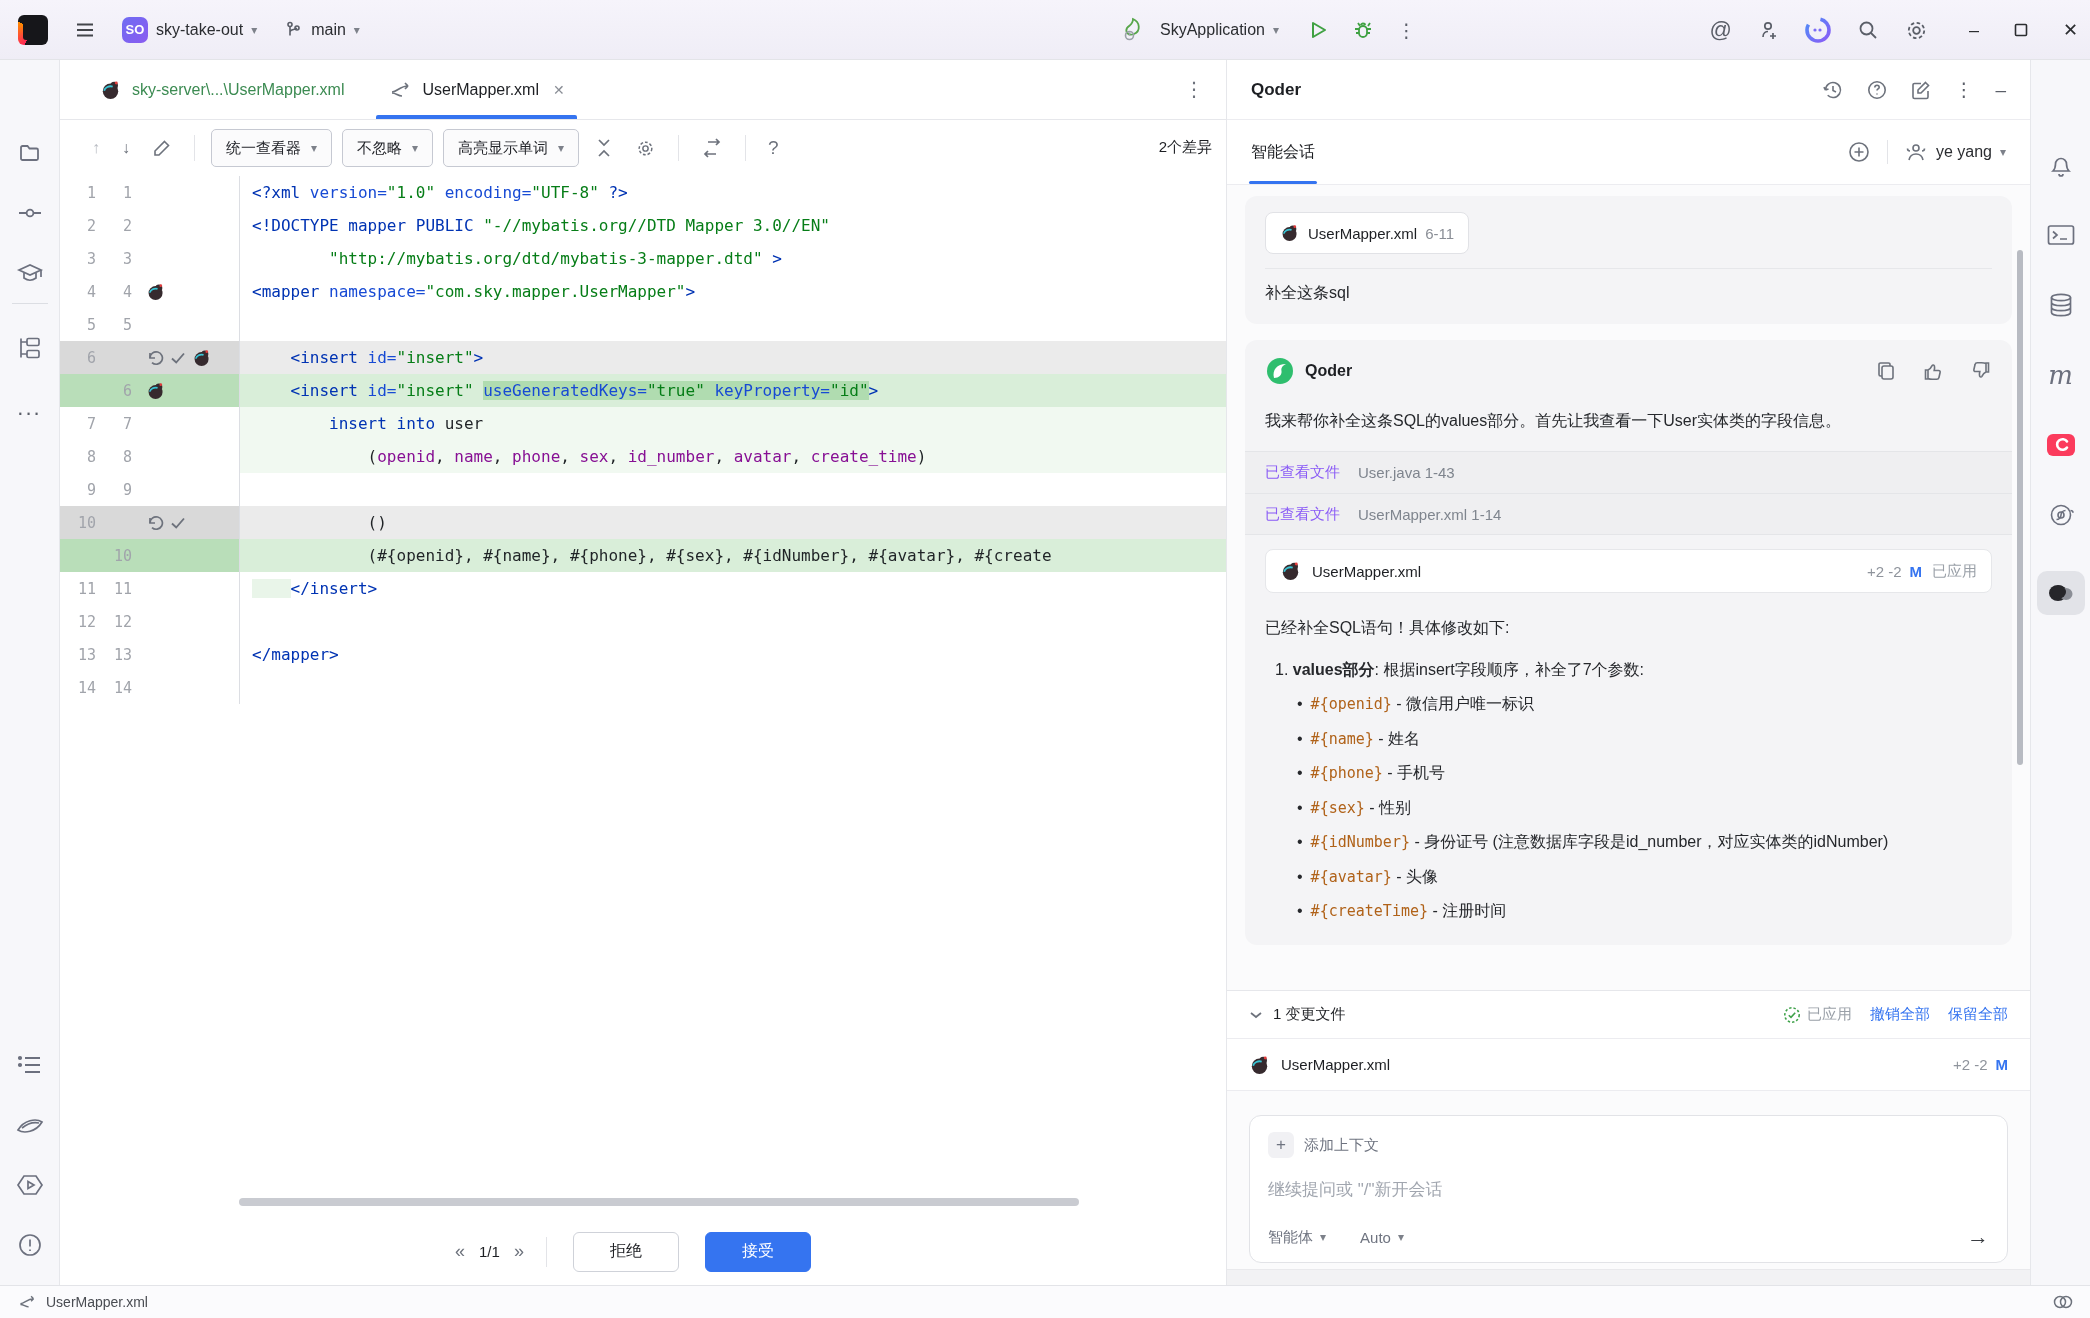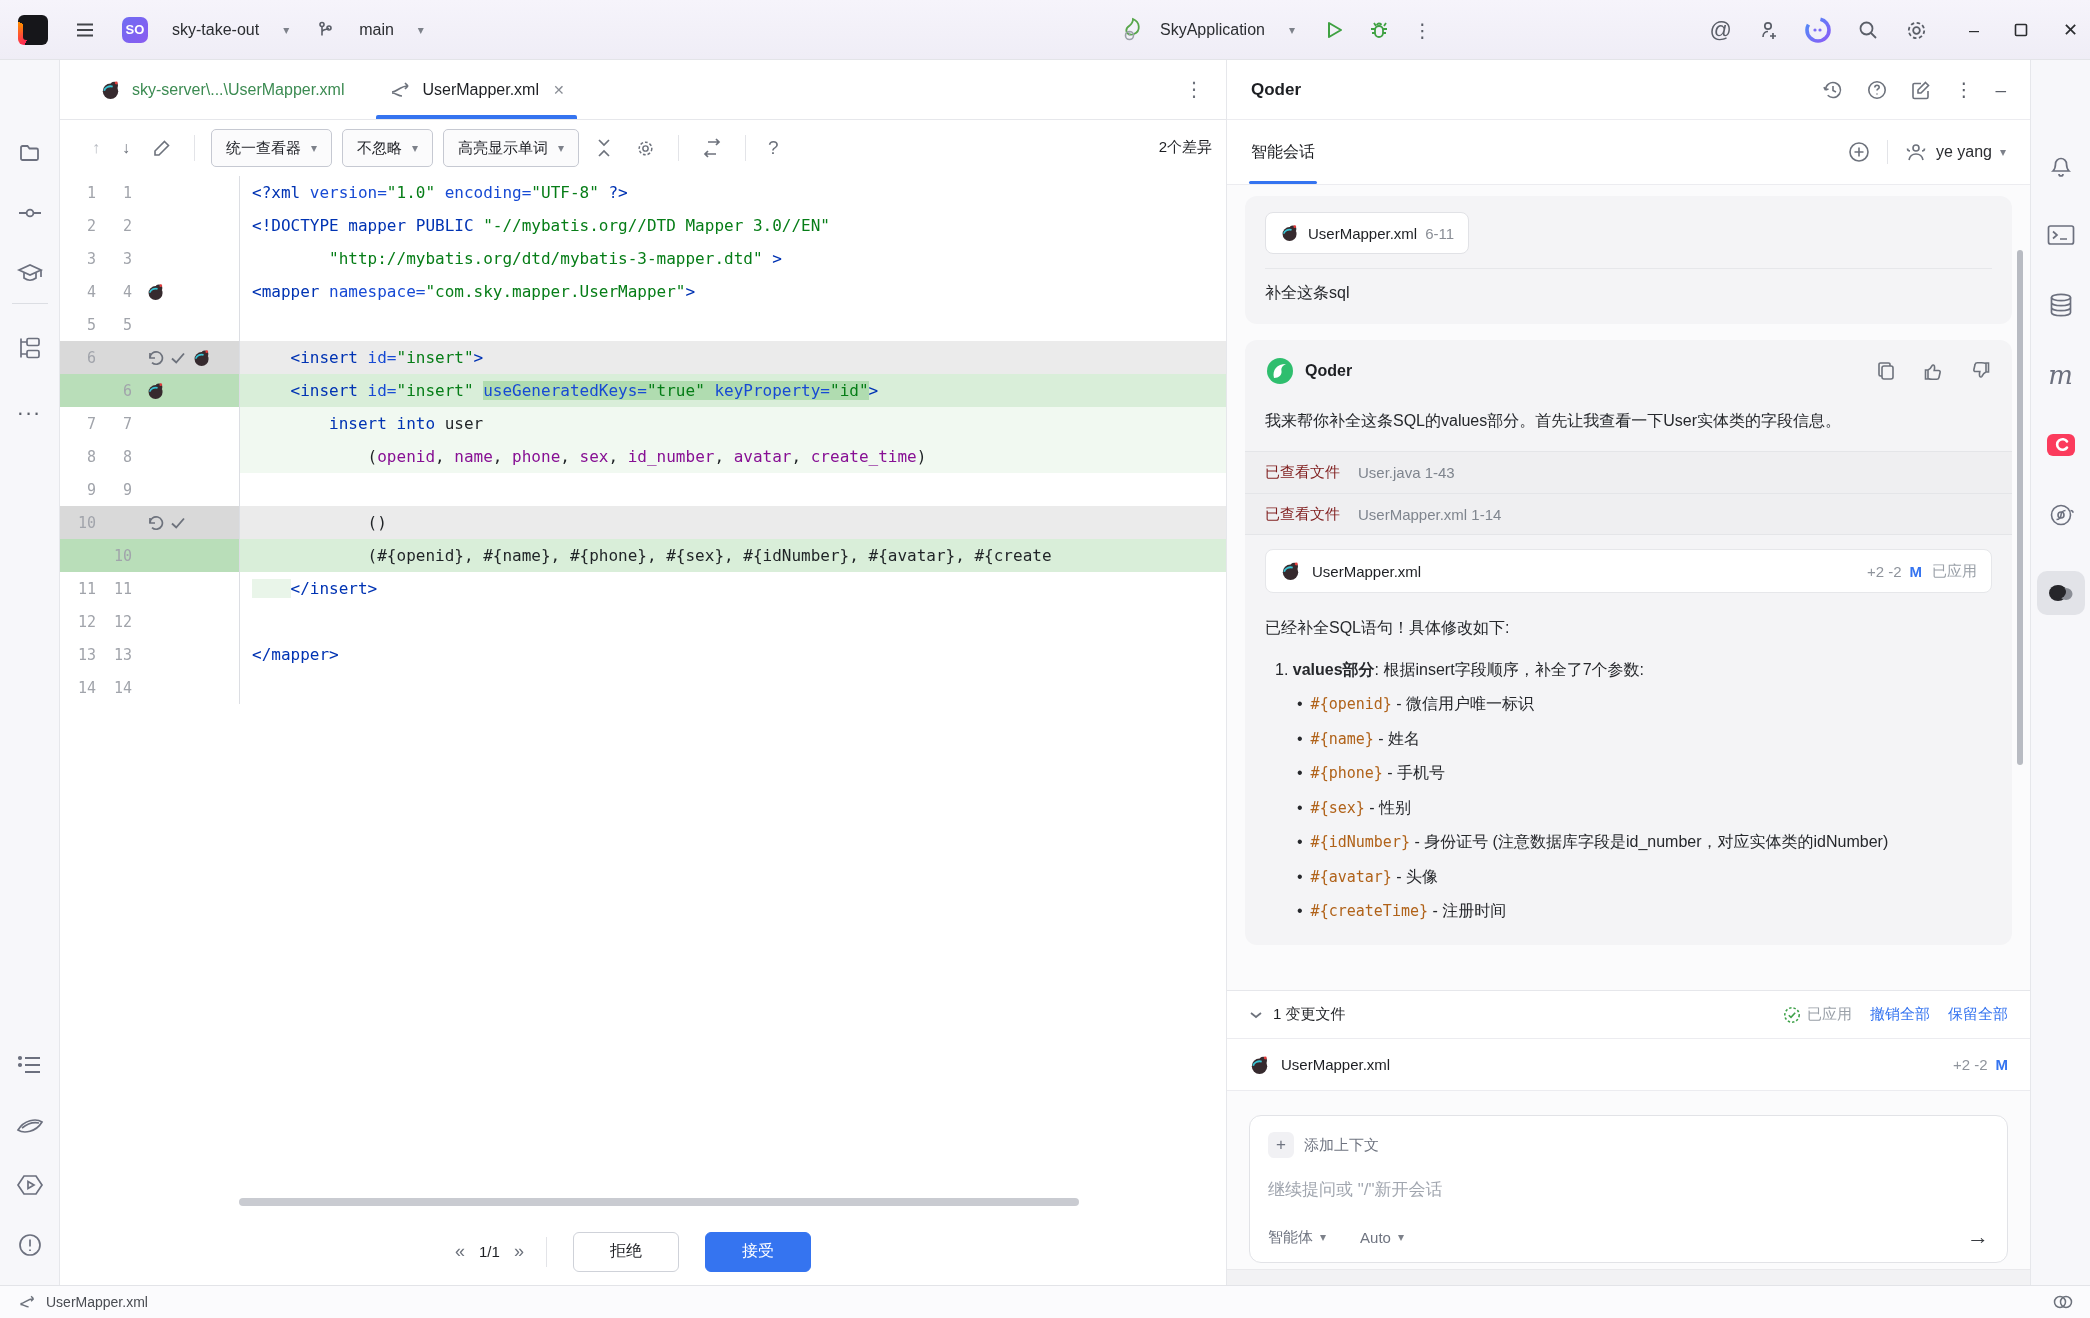--- a/index.html
+++ b/index.html
@@ -9,21 +9,21 @@
 
   
   .titlebar { position:absolute; left:0; top:0; width:2090px; height:60px;
     background:linear-gradient(#f6f4fb,#efedf6); display:flex; align-items:center; border-bottom:1px solid #e3e4e8; }
   .tb-left { display:flex; align-items:center; gap:26px; padding-left:18px; }
   .idea-logo { width:30px; height:30px; border-radius:6px;
     background:linear-gradient(135deg,#fe2857 0%,#ff8c00 55%,#16161a 55%),#16161a;
     background:conic-gradient(from 210deg,#fe2857,#ff8c00 25%,#16161a 25%); position:relative; }
   .idea-logo::after{ content:""; position:absolute; inset:5px; background:#16161a; border-radius:3px; }
   .hambtn svg, .icon20 svg { display:block; }
-  .tb-item { display:flex; align-items:center; gap:24px; font-size:16px; color:#2b2d31; cursor:default;justify-content:space-between; }
+  .tb-item { display:flex; align-items:center; gap:8px; font-size:16px; color:#2b2d31; cursor:default;justify-content:space-between; }
   .proj-badge { width:26px; height:26px; border-radius:7px; background:linear-gradient(135deg,#6f6cf2,#8a5cf0);
     color:#fff; font-size:13px; font-weight:bold; display:flex; align-items:center; justify-content:center; }
   .caret { color:#7d818a; font-size:12px; }
   .tb-run { position:absolute; left:1120px; top:0; height:60px; display:flex; align-items:center; gap:14px; }
   .run-name { font-size:16px; color:#2b2d31; }
   .tb-right { position:absolute; right:12px; top:0; height:60px; display:flex; align-items:center; gap:24px; }
   .glyph { font-size:19px; color:#5a5e68; }
   .wctl { font-size:18px; color:#2b2d30; }
 
   
@@ -107,21 +107,21 @@
   .user-card .chip-div { height:1px; background:#e6e7ea; margin:14px 0; }
   .user-text { font-size:16px; color:#26282c; padding-bottom:4px; }
 
   .ai-head { display:flex; align-items:center; gap:10px; }
   .ai-name { font-size:16px; font-weight:bold; color:#1d1f23; }
   .ai-actions { margin-left:auto; display:flex; gap:26px; color:#6d727c; }
   .p { font-size:16px; color:#26282c; line-height:33px; margin-top:18px; }
   .checked-row { margin:0 -20px; padding:0 20px; height:42px; display:flex; align-items:center; gap:18px;
     background:#efeff1; border-top:1px solid #e4e5e8; font-size:15px; }
   .checked-row:last-of-type { border-bottom:1px solid #e4e5e8; }
-  .checked-label { color:#7f1d1d; }
+  .checked-label { color:#8b5cf6; }
   .checked-file { color:#7f858e; }
   .resp-chip { display:flex; align-items:center; gap:10px; background:#fff; border:1px solid #e6e7ea; border-radius:8px;
     height:44px; padding:0 14px; margin-top:14px; font-size:15px; }
   .diff-num { color:#8f949c; }
   .m-badge { color:#3574f0; font-weight:bold; margin-left:8px; }
   .applied { color:#9aa0a8; margin-left:10px; }
   .chip-right { margin-left:auto; display:flex; align-items:center; }
   .olist { margin-top:16px; font-size:16px; color:#26282c; padding-left:10px; }
   .olist b { font-weight:bold; }
   .bullets { margin-top:6px; }

